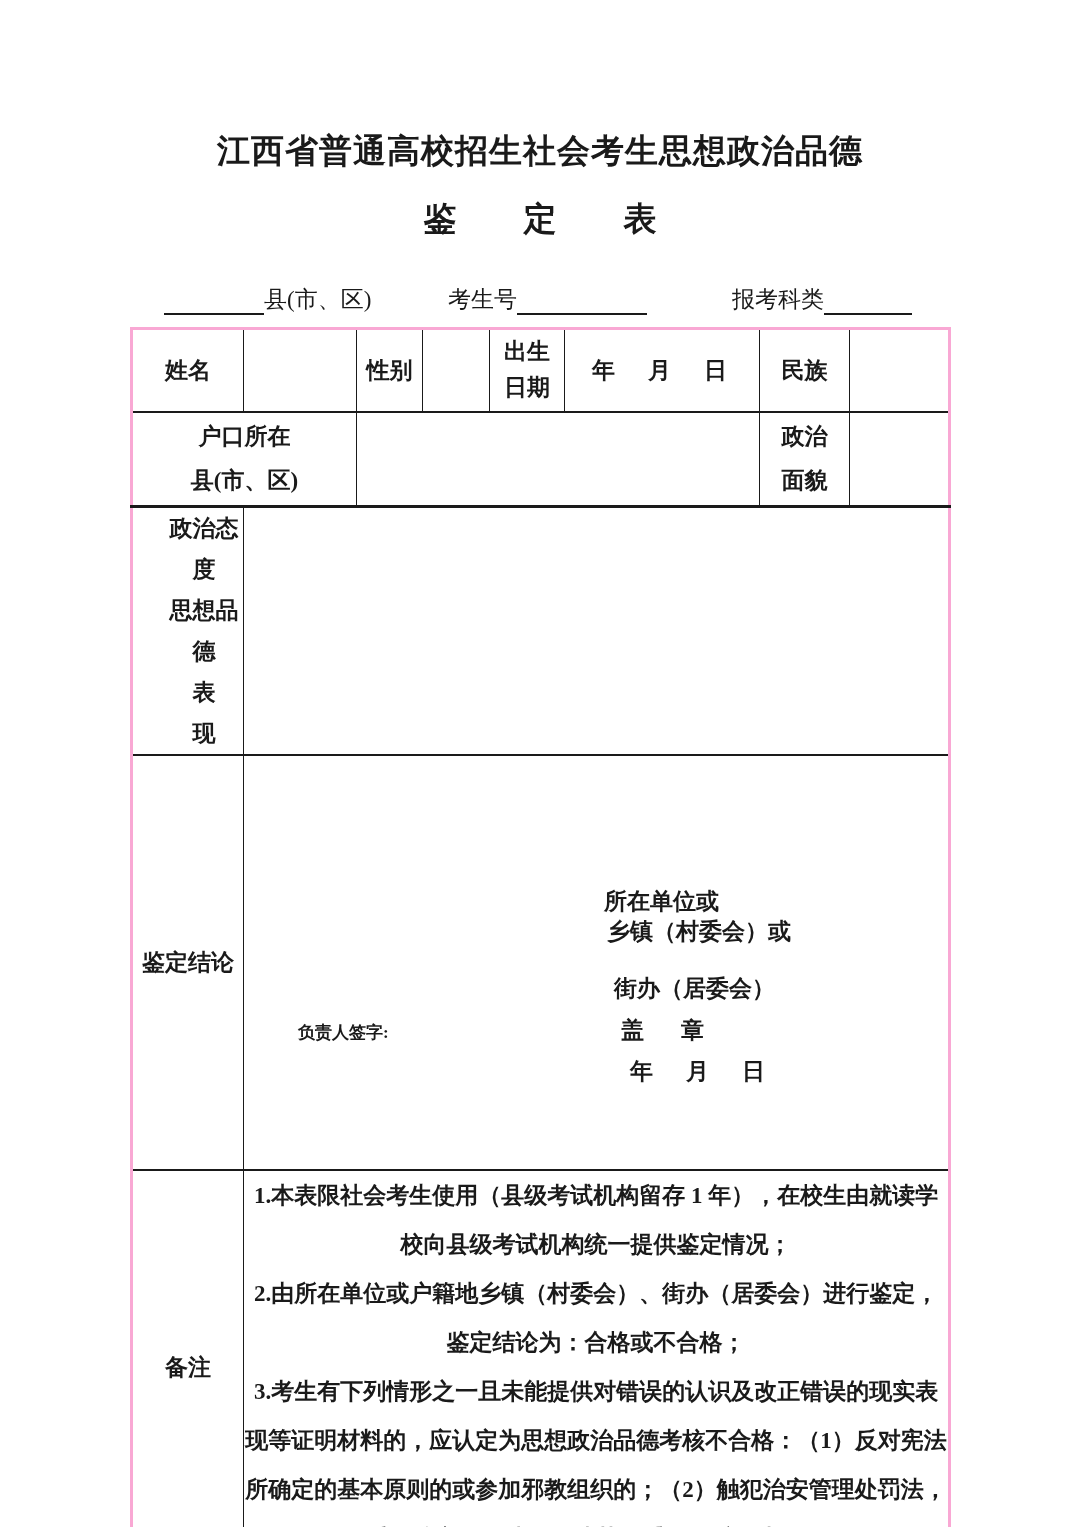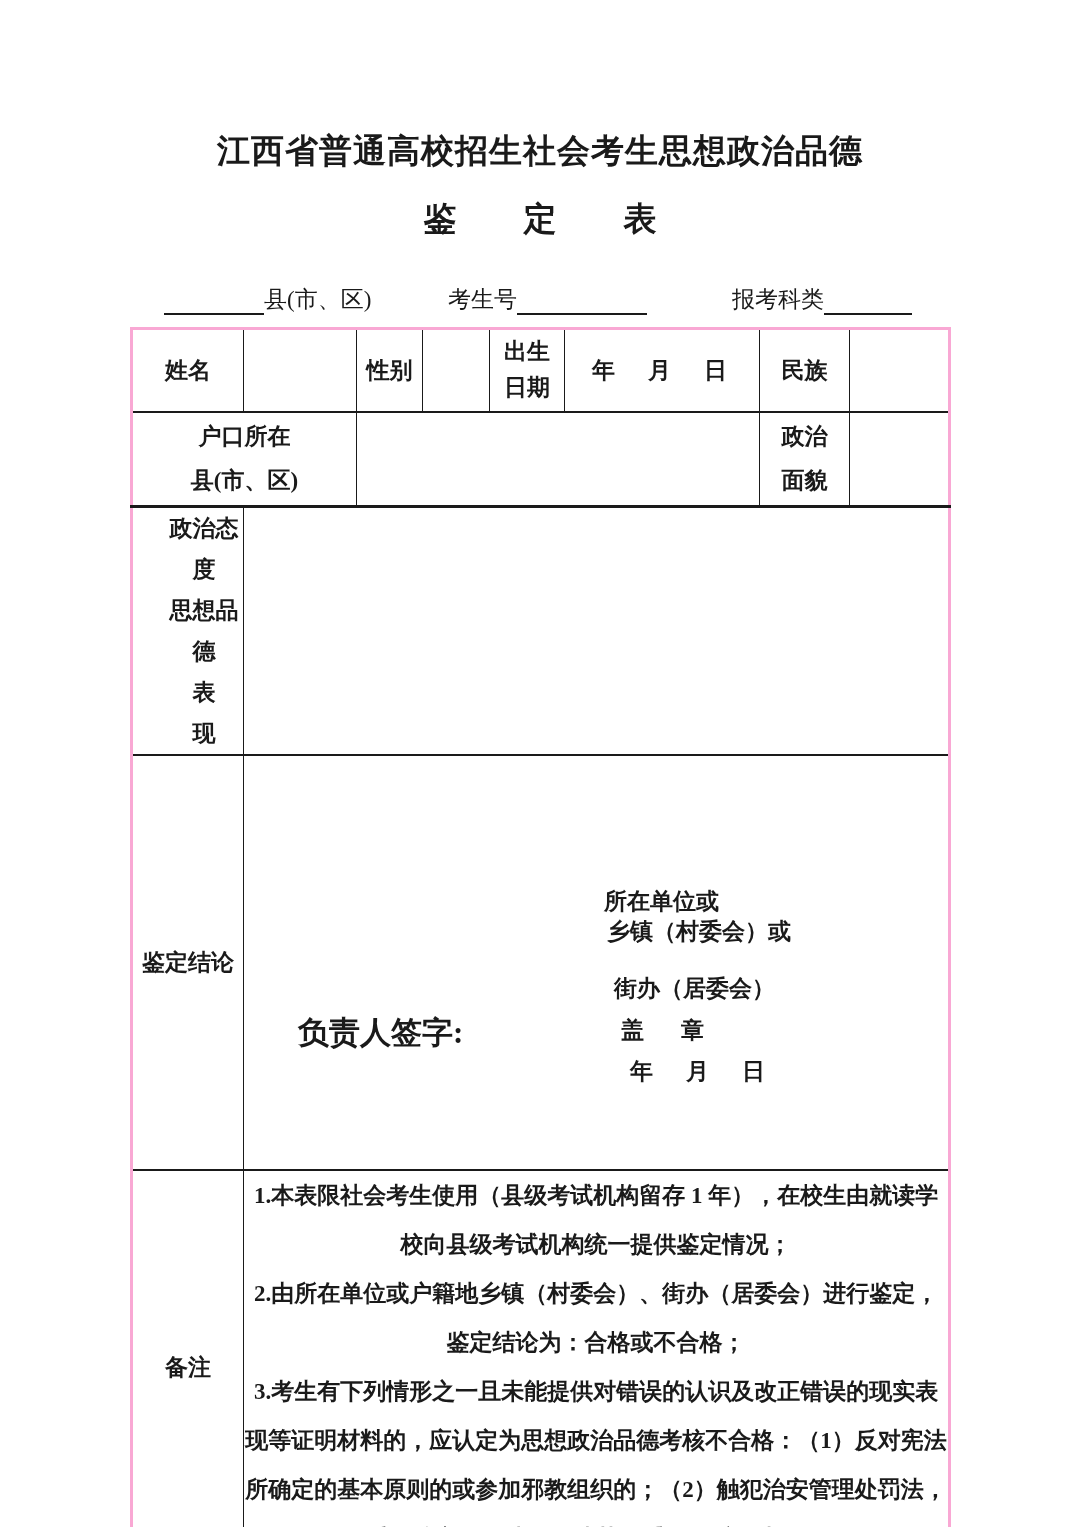--- a/index.html
+++ b/index.html
@@ -88,21 +88,21 @@
     white-space: nowrap;
   }
   .unit1 { left: 360px; top: 130px; }
   .unit2 { left: 363px; top: 160px; }
   .unit3 { left: 370px; top: 217px; }
   .seal  { left: 377px; top: 259px; }
   .cdate { left: 386px; top: 300px; }
   .signer {
     position: absolute;
     left: 54px; top: 261px;
-    font-size: 31px;
+    font-size: 17px;
     line-height: 32px;
     white-space: nowrap;
   }
   td.notes-cell {
     vertical-align: top;
     text-align: justify;
     padding: 20px 12px 0 14px;
     font-size: 22.5px;
     line-height: 49px;
     margin-top: 36px;

